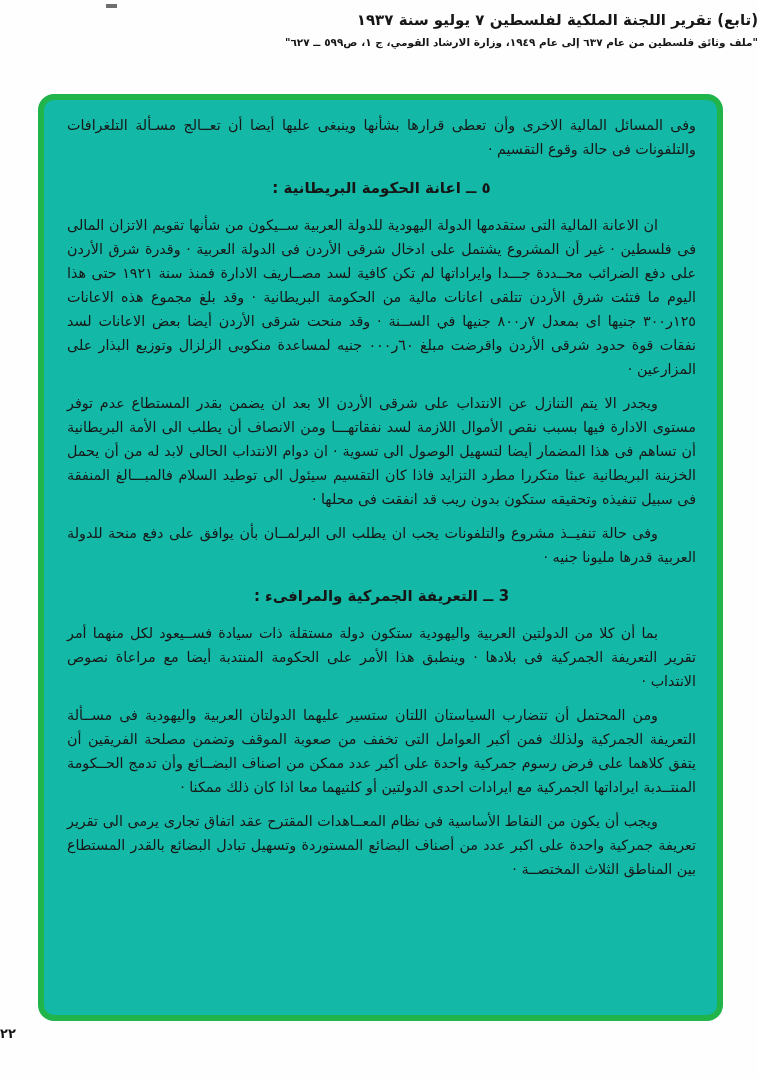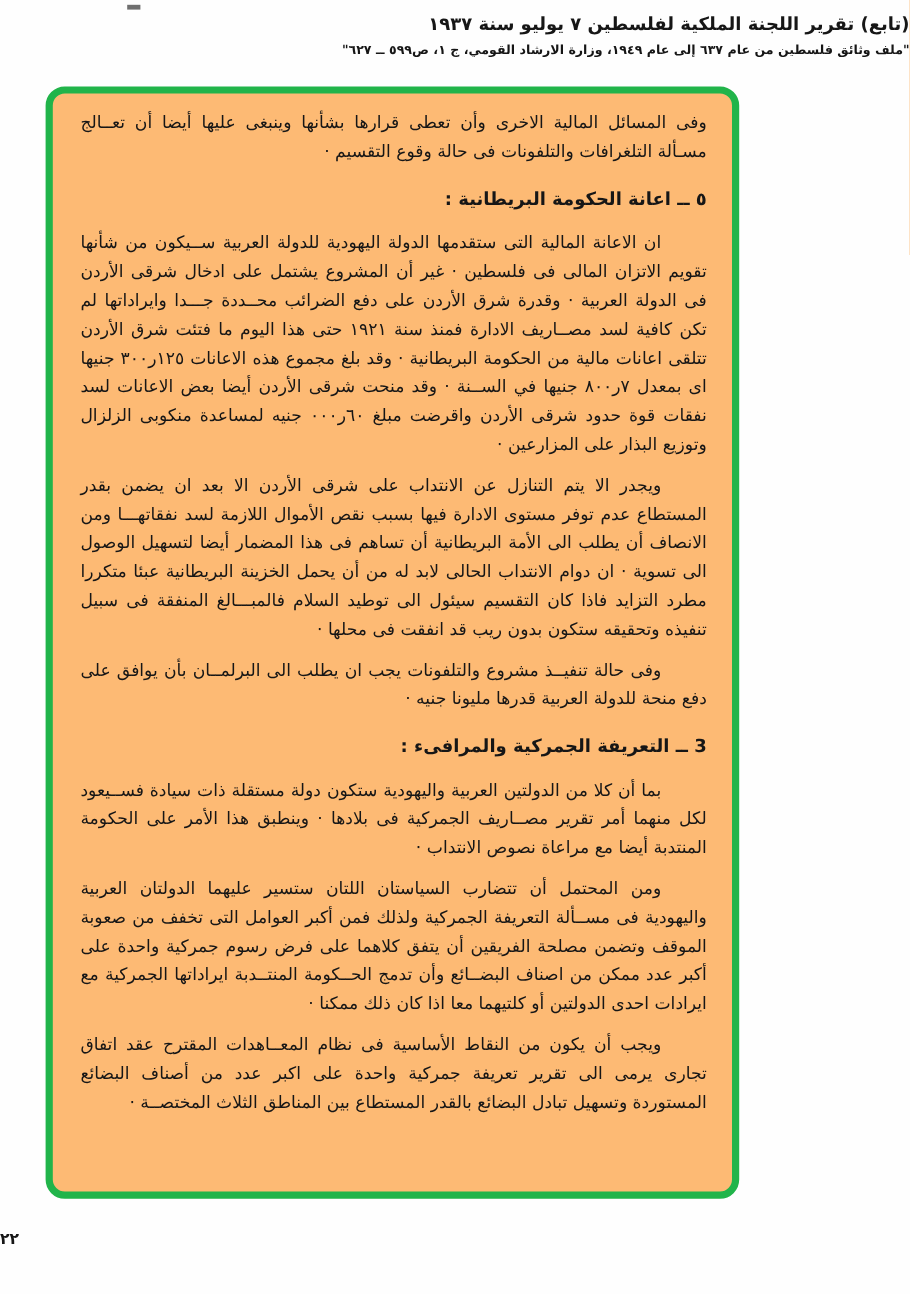--- a/index.html
+++ b/index.html
@@ -36,47 +36,47 @@
     letter-spacing: 0.2px;
   }
   .page-header .source {
     font-size: 10.5px;
     font-weight: bold;
     margin-top: 7px;
   }
   .green-box {
     position: absolute;
     left: 38px;
-    top: 72px;
-    width: 578px;
+    top: 94px;
+    width: 685px;
     height: 927px;
     box-sizing: border-box;
     border: 6px solid #21b44a;
     border-radius: 16px;
-    background: #fdba74;
+    background: #14b8a6;
     overflow: hidden;
   }
   .doc-body {
     direction: rtl;
     text-align: justify;
     padding: 13px 21px 10px 23px;
     font-size: 14.3px;
     line-height: 24px;
   }
   .para {
     margin: 0 0 10px 0;
     text-indent: 38px;
   }
   .para.no-indent {
     text-indent: 0;
   }
   .heading {
     font-weight: bold;
     font-size: 15px;
-    text-align: right;
+    text-align: center;
     margin: 15px 0 13px 0;
   }
   .page-number {
     position: absolute;
     top: 1026px;
     left: 0;
     right: 0;
     font-size: 13px;
     font-weight: bold;
   }
@@ -92,19 +92,19 @@
 </div>
 
 <div class="green-box" style="border-color: rgb(33, 180, 74);">
   <div class="doc-body">
       <div class="para no-indent">وفى المسائل المالية الاخرى وأن تعطى قرارها بشأنها وينبغى عليها أيضا أن تعــالج مسـألة التلغرافات والتلفونات فى حالة وقوع التقسيم ·</div>
       <div class="heading">٥ ــ اعانة الحكومة البريطانية :</div>
       <div class="para">ان الاعانة المالية التى ستقدمها الدولة اليهودية للدولة العربية ســيكون من شأنها تقويم الاتزان المالى فى فلسطين · غير أن المشروع يشتمل على ادخال شرقى الأردن فى الدولة العربية · وقدرة شرق الأردن على دفع الضرائب محــددة جـــدا وايراداتها لم تكن كافية لسد مصــاريف الادارة فمنذ سنة ١٩٢١ حتى هذا اليوم ما فتئت شرق الأردن تتلقى اعانات مالية من الحكومة البريطانية · وقد بلغ مجموع هذه الاعانات ١٢٥ر٣٠٠ جنيها اى بمعدل ٧ر٨٠٠ جنيها في الســنة · وقد منحت شرقى الأردن أيضا بعض الاعانات لسد نفقات قوة حدود شرقى الأردن واقرضت مبلغ ٦٠ر٠٠٠ جنيه لمساعدة منكوبى الزلزال وتوزيع البذار على المزارعين ·</div>
       <div class="para">ويجدر الا يتم التنازل عن الانتداب على شرقى الأردن الا بعد ان يضمن بقدر المستطاع عدم توفر مستوى الادارة فيها بسبب نقص الأموال اللازمة لسد نفقاتهـــا ومن الانصاف أن يطلب الى الأمة البريطانية أن تساهم فى هذا المضمار أيضا لتسهيل الوصول الى تسوية · ان دوام الانتداب الحالى لابد له من أن يحمل الخزينة البريطانية عبئا متكررا مطرد التزايد فاذا كان التقسيم سيئول الى توطيد السلام فالمبـــالغ المنفقة فى سبيل تنفيذه وتحقيقه ستكون بدون ريب قد انفقت فى محلها ·</div>
       <div class="para">وفى حالة تنفيــذ مشروع والتلفونات يجب ان يطلب الى البرلمــان بأن يوافق على دفع منحة للدولة العربية قدرها مليونا جنيه ·</div>
       <div class="heading">3 ــ التعريفة الجمركية والمرافىء :</div>
-      <div class="para">بما أن كلا من الدولتين العربية واليهودية ستكون دولة مستقلة ذات سيادة فســيعود لكل منهما أمر تقرير مصــاريف الجمركية فى بلادها · وينطبق هذا الأمر على الحكومة المنتدبة أيضا مع مراعاة نصوص الانتداب ·</div>
+      <div class="para">بما أن كلا من الدولتين العربية واليهودية ستكون دولة مستقلة ذات سيادة فســيعود لكل منهما أمر تقرير التعريفة الجمركية فى بلادها · وينطبق هذا الأمر على الحكومة المنتدبة أيضا مع مراعاة نصوص الانتداب ·</div>
       <div class="para">ومن المحتمل أن تتضارب السياستان اللتان ستسير عليهما الدولتان العربية واليهودية فى مســألة التعريفة الجمركية ولذلك فمن أكبر العوامل التى تخفف من صعوبة الموقف وتضمن مصلحة الفريقين أن يتفق كلاهما على فرض رسوم جمركية واحدة على أكبر عدد ممكن من اصناف البضــائع وأن تدمج الحــكومة المنتــدبة ايراداتها الجمركية مع ايرادات احدى الدولتين أو كلتيهما معا اذا كان ذلك ممكنا ·</div>
       <div class="para">ويجب أن يكون من النقاط الأساسية فى نظام المعــاهدات المقترح عقد اتفاق تجارى يرمى الى تقرير تعريفة جمركية واحدة على اكبر عدد من أصناف البضائع المستوردة وتسهيل تبادل البضائع بالقدر المستطاع بين المناطق الثلاث المختصــة ·</div>
     </div>
 </div>
 
 <div class="page-number">٢٢</div>
 
 </body></html>

